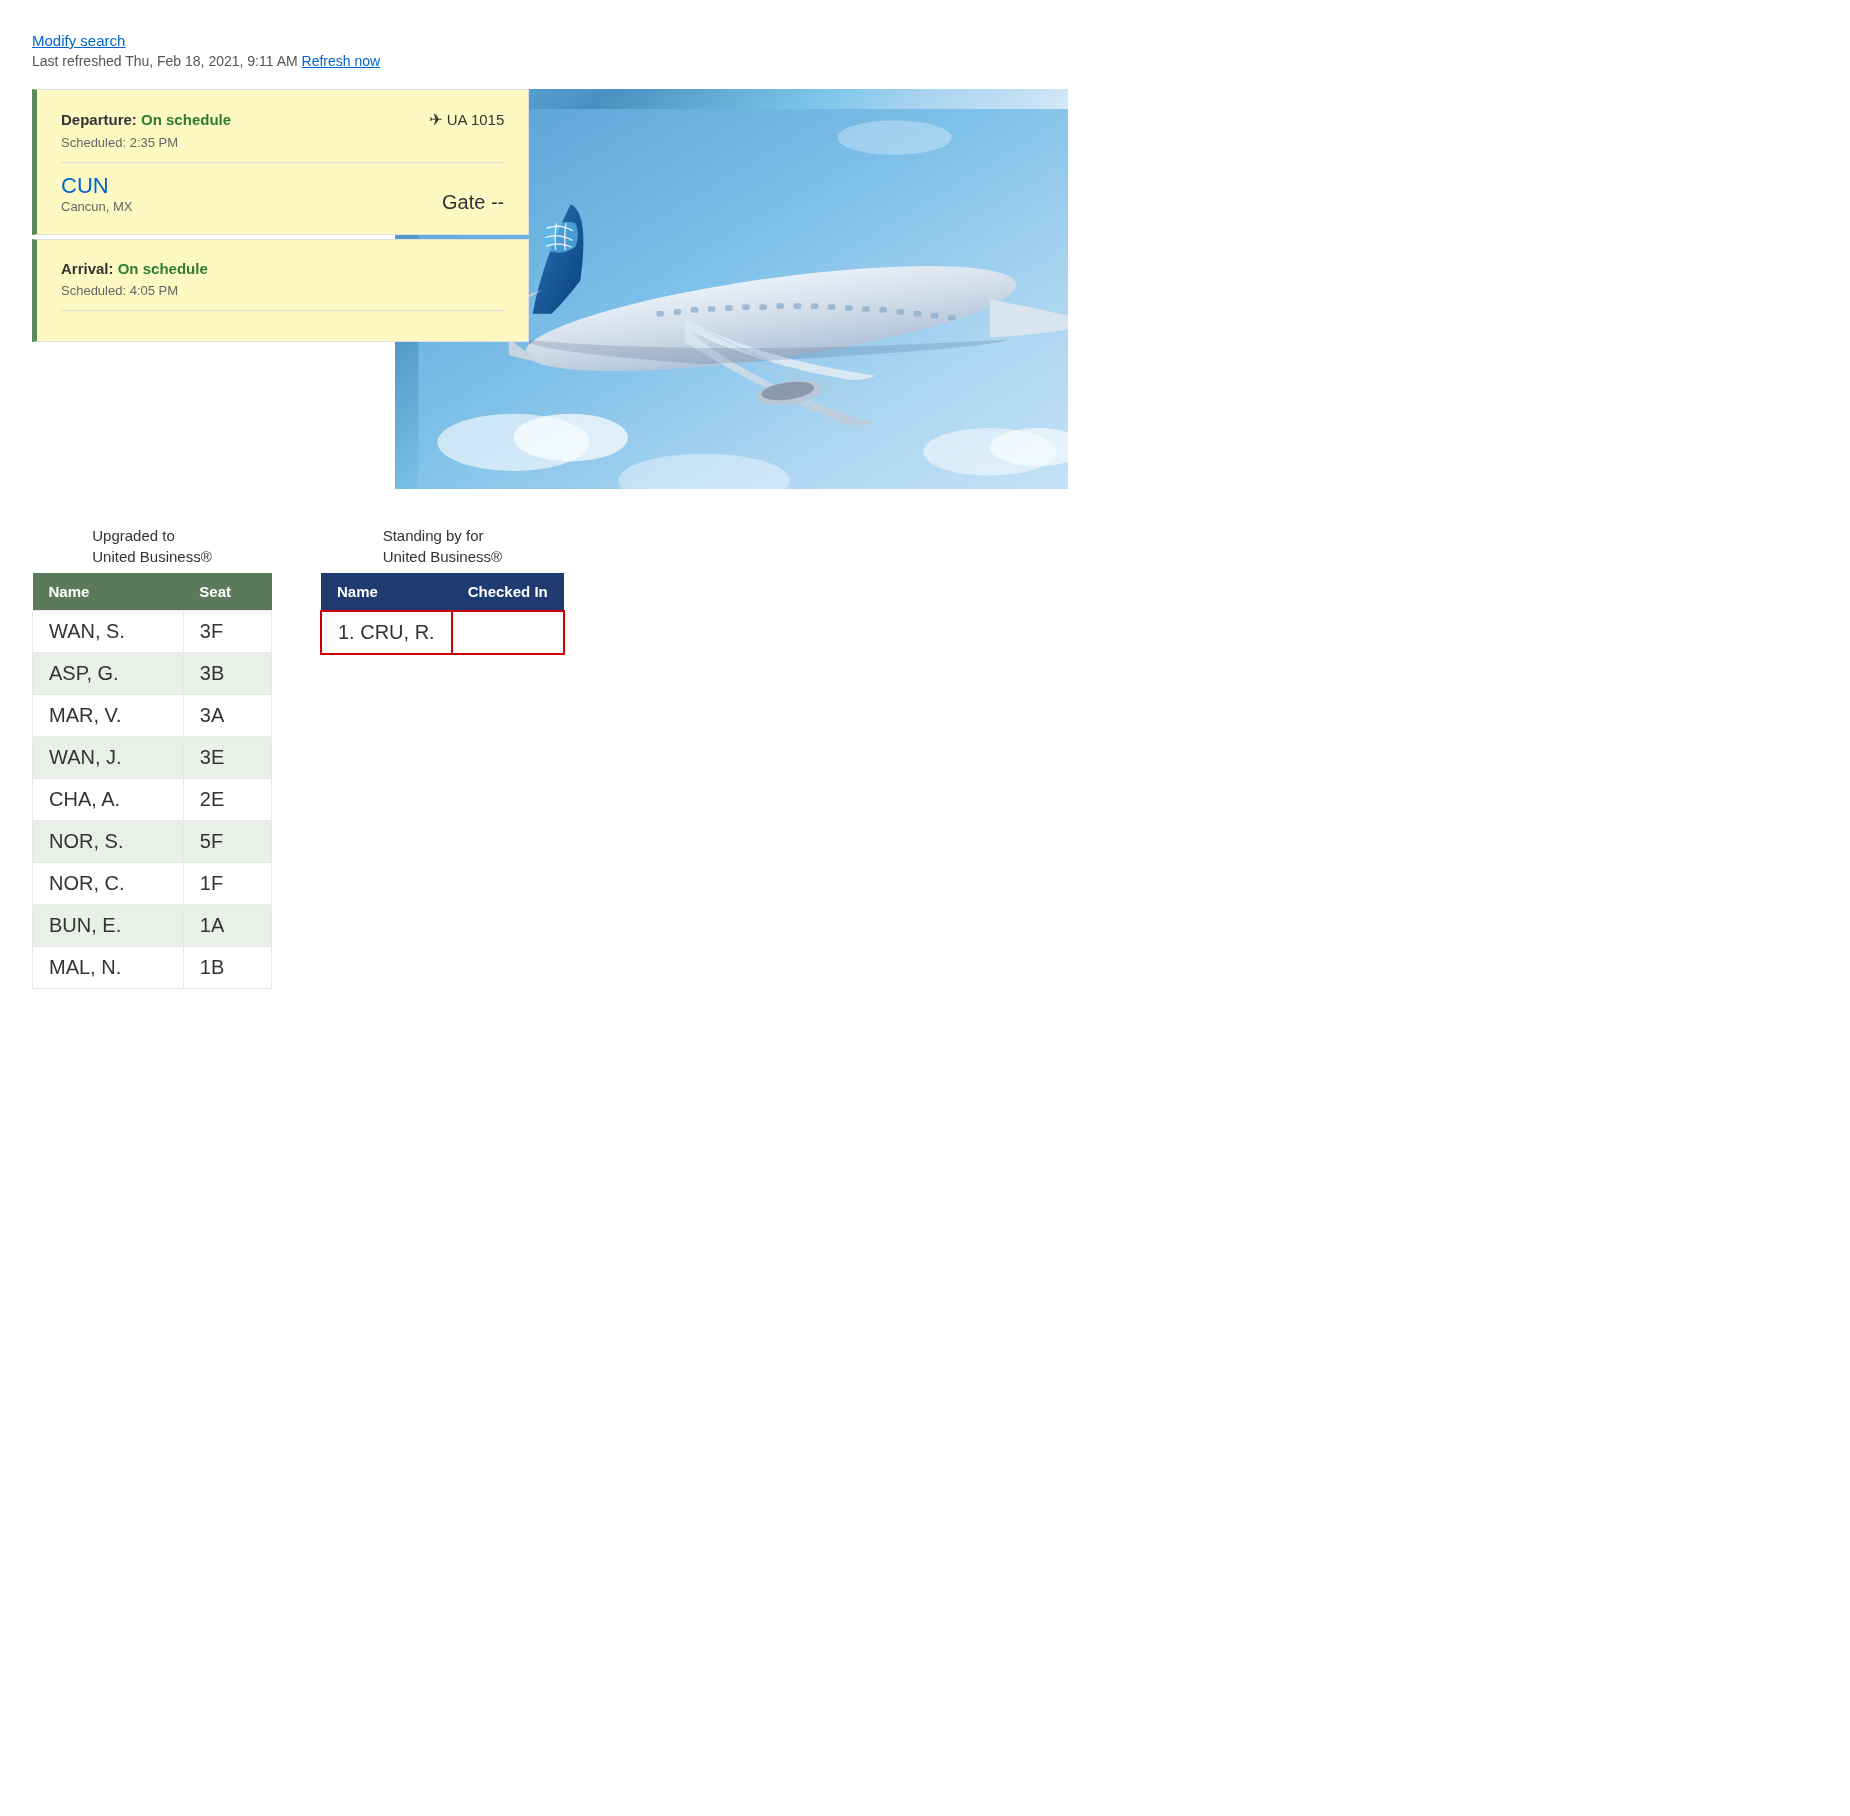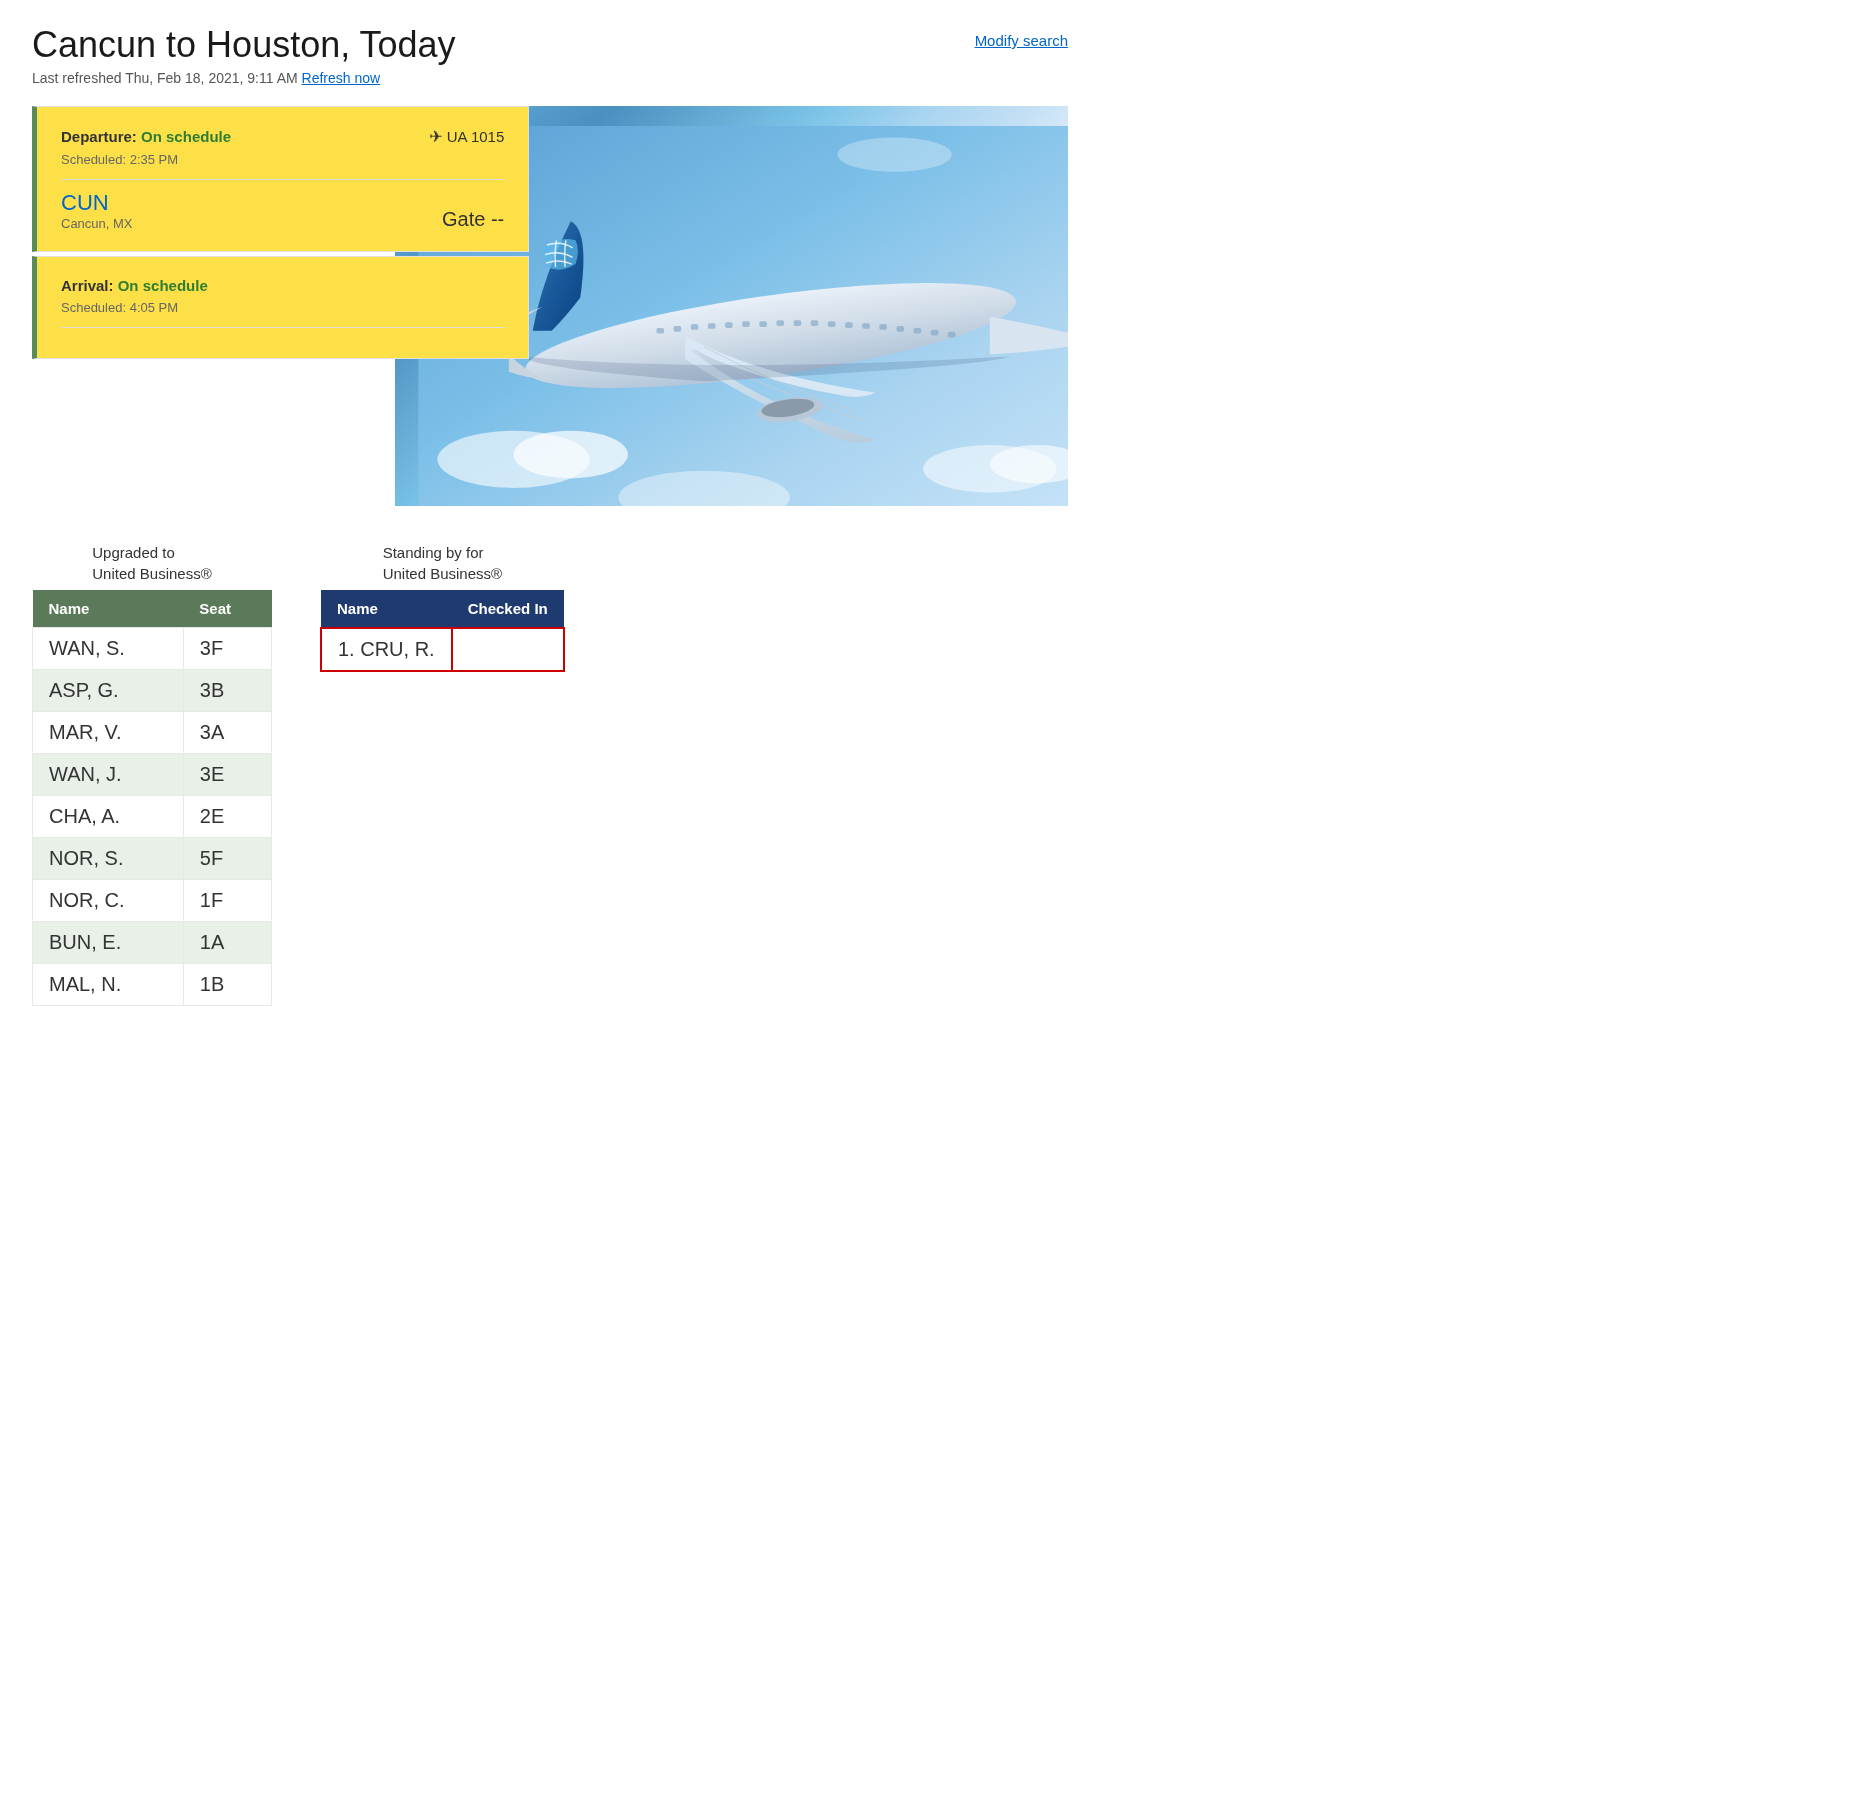--- a/index.html
+++ b/index.html
@@ -77,21 +77,21 @@
       left: 0;
       top: 0;
       width: 48%;
       display: flex;
       flex-direction: column;
       gap: 0;
       z-index: 2;
     }
 
     .flight-card {
-      background: #fde047;
+      background: #fef9c3;
       border: 1px solid #e0e0e0;
       padding: 20px 24px;
       margin-bottom: 0;
     }
 
     .flight-card:first-child {
       border-left: 5px solid #5a8a5a;
       margin-bottom: 4px;
     }
 
@@ -242,21 +242,20 @@
 
     .highlighted-row td {
       border: 2px solid #cc0000 !important;
       background-color: #fff !important;
     }
   </style>
 </head>
 <body>
 
 <div class="header-row">
-  <h1 class="page-title">Cancun to Houston, Today</h1>
   <a class="modify-search-link">Modify search</a>
 </div>
 <div class="last-refreshed">
   <span>Last refreshed Thu, Feb 18, 2021, 9:11 AM</span>
   <a class="refresh-link">Refresh now</a>
 </div>
 
 <div class="hero-section">
 
   <div class="airplane-bg">

